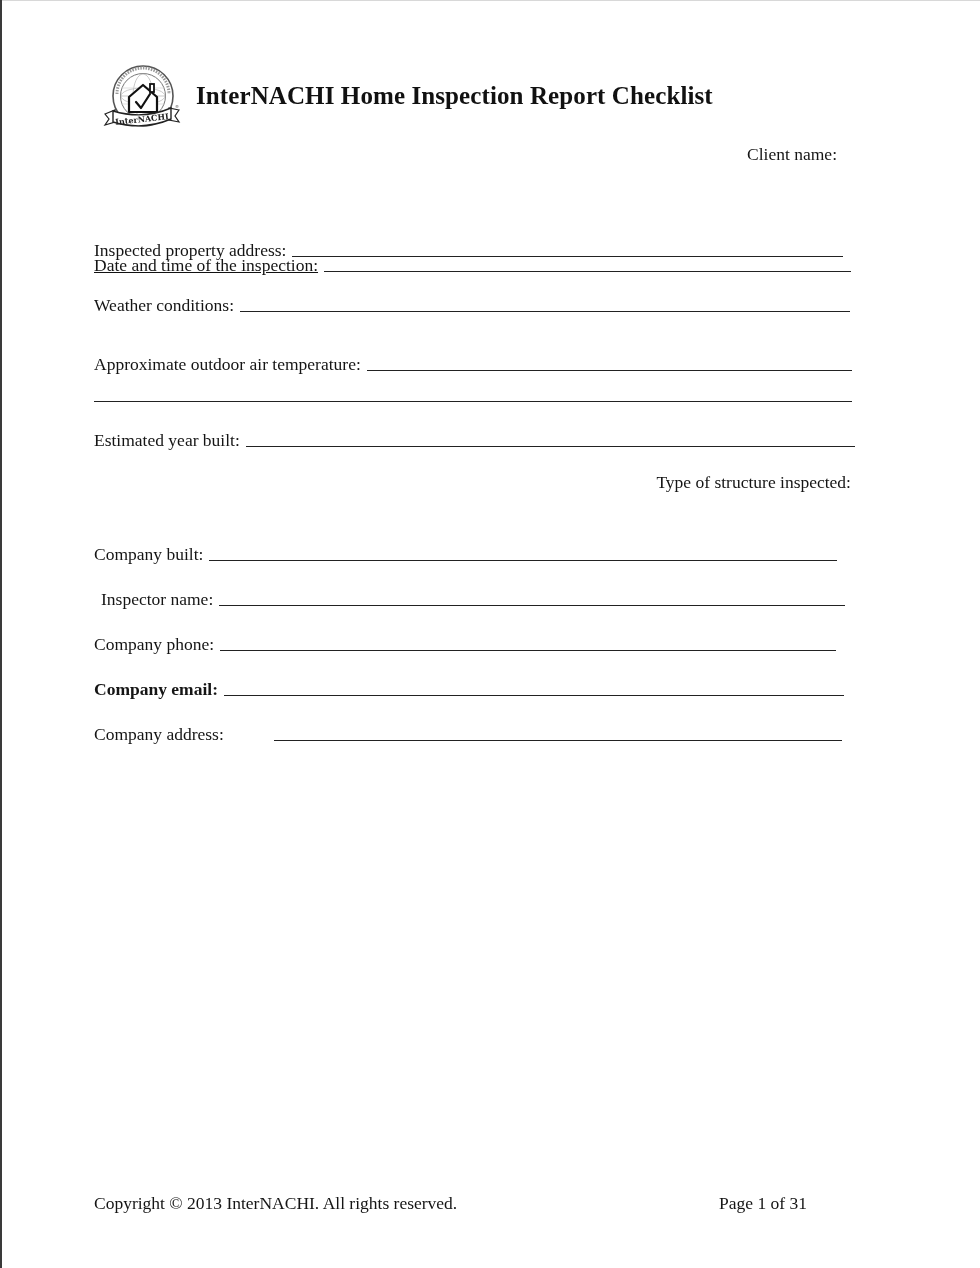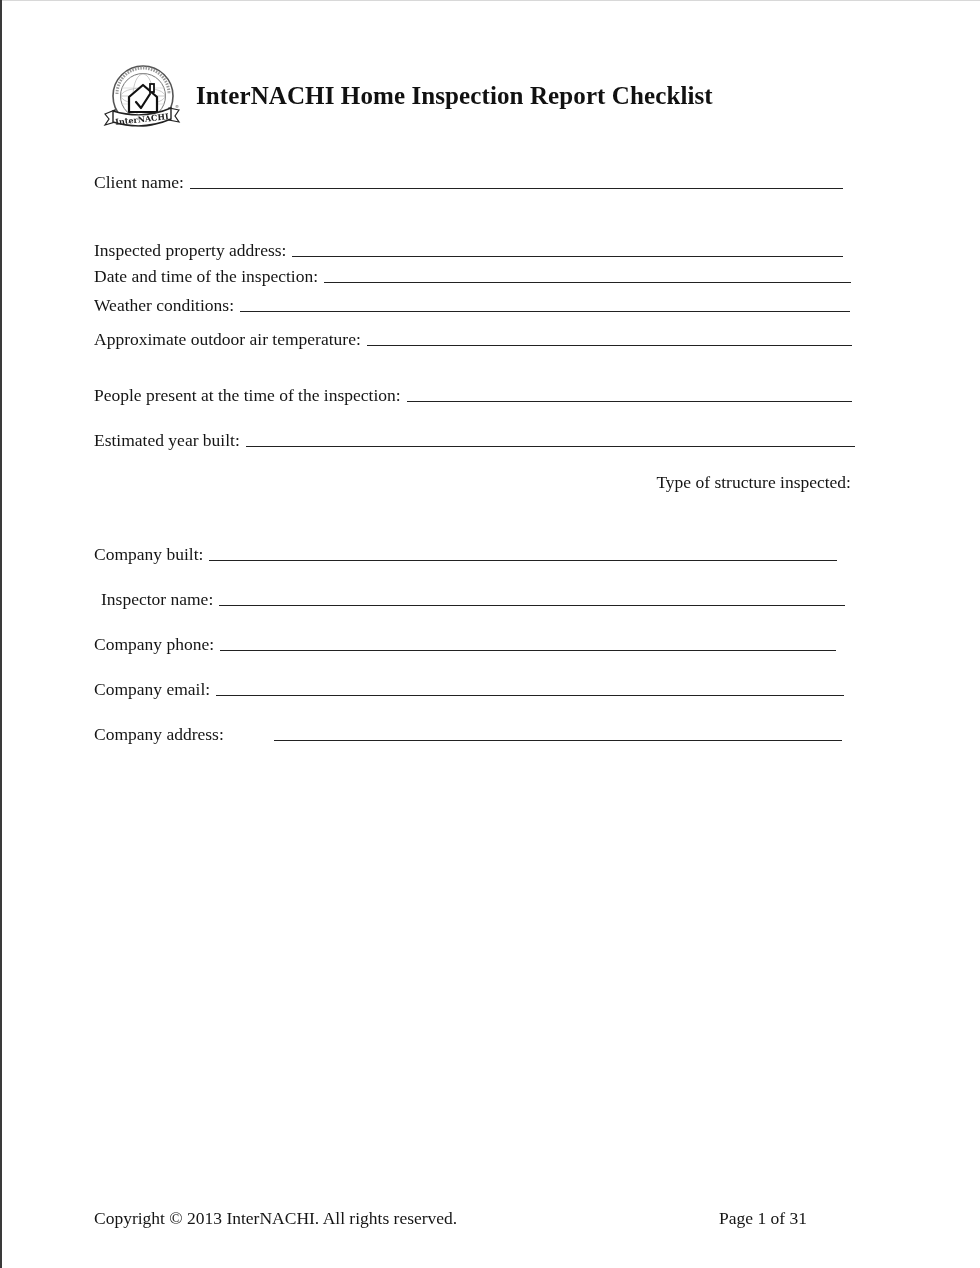--- a/index.html
+++ b/index.html
@@ -63,21 +63,20 @@
     height: 0;
     border-bottom: 1.6px solid #222;
     margin-bottom: 3px;
   }
   .footer {
     position: absolute;
     top: 1193px;
     font-size: 17.5px;
     white-space: nowrap;
     color: #151515;
-    margin-top: 15px;
   }
   .footer-left { left: 94px; }
   .footer-right { left: 719px; }
 </style>
 </head>
 <body>
 
 <div class="page-border-top"></div>
 <div class="page-border-left"></div>
 
@@ -103,42 +102,41 @@
     <path d="M2 50 L12 46 L12 58 L2 61 L6 55 Z" fill="#fff" stroke="#222" stroke-width="1.2"></path>
     <path d="M76 46 L66 44 L66 56 L76 58 L72 52 Z" fill="#fff" stroke="#222" stroke-width="1.2"></path>
     <path d="M10 47 Q40 56 68 44 L68 55 Q40 67 10 58 Z" fill="#fff" stroke="#222" stroke-width="1.4"></path>
     <text x="39" y="58" font-family="DejaVu Serif, serif" font-size="8" font-weight="bold" fill="#222" text-anchor="middle" transform="rotate(-6 39 56)">InterNACHI</text>
     <text x="72" y="44" font-family="DejaVu Sans, sans-serif" font-size="4" fill="#444">®</text>
   </svg>
 </div>
 
 <div class="title">InterNACHI Home Inspection Report Checklist</div>
 
-<div class="field" style="top:168px; width:749px;">
+<div class="field" style="top:144px; width:749px;flex-direction:column;">
   <span class="field-label">Client name:</span>
   <span class="field-line"></span>
 </div>
 <div class="field" style="top:201px; width:749px;margin-top:35px;">
   <span class="field-label">Inspected property address:</span>
   <span class="field-line"></span>
 </div>
-<div class="field" style="top:262px; width:757px;">
+<div class="field" style="top:251px; width:757px;text-decoration:underline;">
   <span class="field-label">Date and time of the inspection:</span>
   <span class="field-line"></span>
 </div>
 <div class="field" style="top:291px; width:756px;">
   <span class="field-label">Weather conditions:</span>
   <span class="field-line"></span>
 </div>
-<div class="field" style="top:325px; width:758px;">
+<div class="field" style="top:350px; width:758px;">
   <span class="field-label">Approximate outdoor air temperature:</span>
   <span class="field-line"></span>
 </div>
 <div class="field" style="top:381px; width:758px;">
-  <span class="field-label">People present at the time of the inspection:</span>
   <span class="field-line"></span>
 </div>
 <div class="field" style="top:426px; width:761px;">
   <span class="field-label">Estimated year built:</span>
   <span class="field-line"></span>
 </div>
 <div class="field" style="top:472px; width:763px;flex-direction:column;">
   <span class="field-label">Type of structure inspected:</span>
   <span class="field-line"></span>
 </div>
@@ -148,21 +146,21 @@
   <span class="field-line"></span>
 </div>
 <div class="field" style="top:585px; width:744px;margin-left:7px;">
   <span class="field-label">Inspector name:</span>
   <span class="field-line"></span>
 </div>
 <div class="field" style="top:630px; width:742px;text-align:right;">
   <span class="field-label">Company phone:</span>
   <span class="field-line"></span>
 </div>
-<div class="field" style="top:675px; width:750px;">
+<div class="field" style="top:675px; width:750px;font-weight:bold;">
   <span class="field-label">Company email:</span>
   <span class="field-line"></span>
 </div>
 <div class="field" style="top:720px; width:748px;gap:44px;">
   <span class="field-label">Company address:</span>
   <span class="field-line"></span>
 </div>
 
 <div class="footer footer-left">Copyright © 2013 InterNACHI. All rights reserved.</div>
 <div class="footer footer-right">Page 1 of 31</div>

